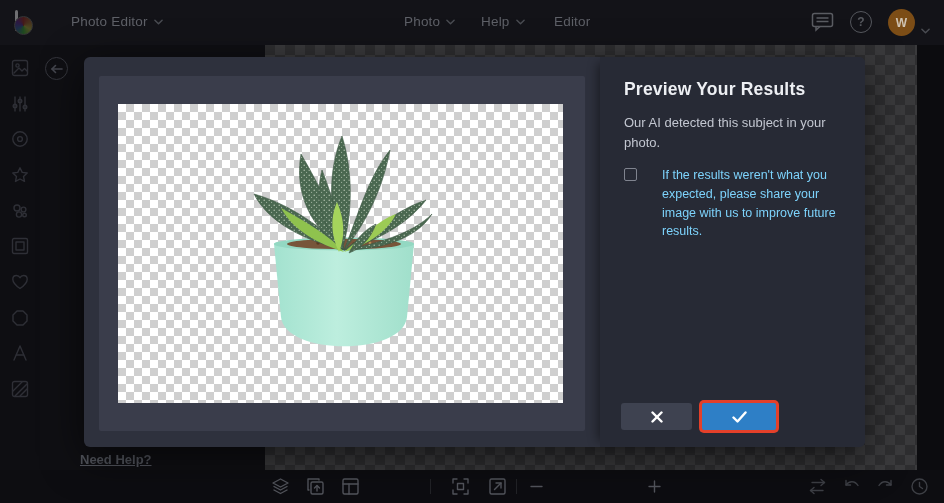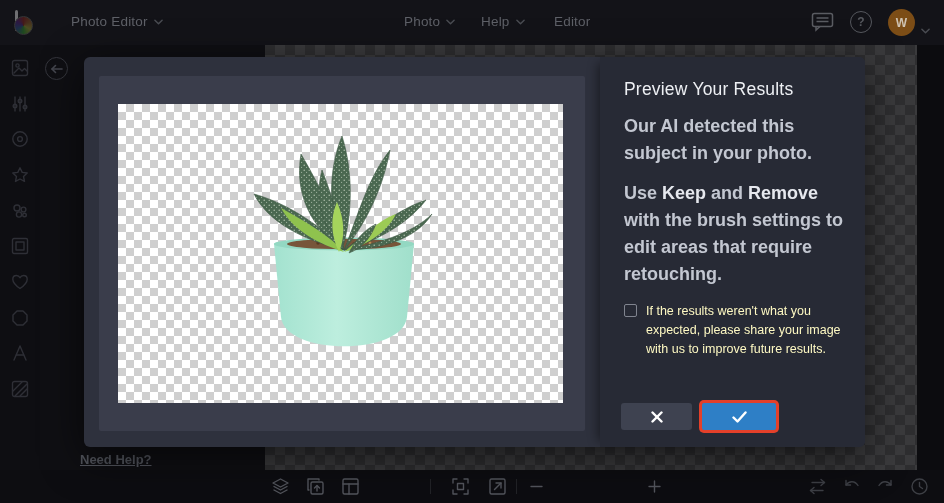--- a/index.html
+++ b/index.html
@@ -56,26 +56,26 @@
     background-color:#ffffff;
     background-image:
       linear-gradient(45deg,#cfcfcf 25%,transparent 25%,transparent 75%,#cfcfcf 75%),
       linear-gradient(45deg,#cfcfcf 25%,transparent 25%,transparent 75%,#cfcfcf 75%);
     background-size:16px 16px; background-position:0 0,8px 8px; }
   .checker svg { position:absolute; left:0; top:0; }
 
   .modal-right { position:absolute; left:516px; top:0; width:265px; height:390px; background:#272a35;
     border-radius:0 6px 6px 0; padding:22px 22px 0 24px;
     box-shadow:-8px 0 10px -6px rgba(0,0,0,.45); }
-  .modal-title { font-size:17.5px; color:#edeff3; font-weight:400; letter-spacing:.2px; }
-  .modal-p { margin-top:13px; font-size:18px; line-height:1.5; color:#c3c7d1;font-weight:bold; }
+  .modal-title { font-size:17.5px; color:#edeff3; font-weight:700; letter-spacing:.2px; }
+  .modal-p { margin-top:13px; font-size:13px; line-height:1.5; color:#c3c7d1; }
   .modal-p b { color:#e6e8ee; }
   .cb-row { margin-top:14px; display:flex; gap:9px; }
   .cb-box { flex:0 0 auto; width:13px; height:13px; margin-top:2px; border:1.5px solid #80848f; border-radius:2px; background:transparent; }
-  .cb-label { font-size:12.5px; line-height:1.5; color:#fef9c3; }
+  .cb-label { font-size:12.5px; line-height:1.5; color:#7dd3fc;margin-left:16px; }
   .btn-row { position:absolute; left:21px; bottom:17px; display:flex; gap:10px; align-items:center; }
   .btn { width:71px; height:27px; border:none; border-radius:3px; display:flex; align-items:center; justify-content:center; cursor:pointer; }
   .btn svg { fill:none; stroke:#fff; stroke-width:2.4; stroke-linecap:round; stroke-linejoin:round; }
   .btn-cancel { background:#3e4250; }
   .btn-confirm { width:74px; background:#2e7fc6; border-radius:2px; box-shadow:0 0 0 3px #e3402a; }
 
   
   .statusbar { position:absolute; left:0; top:470px; width:944px; height:33px; background:#0d0d11; z-index:3; }
   .sb-ico { position:absolute; top:7px; width:19px; height:19px; }
   .sb-ico svg { width:19px; height:19px; fill:none; stroke:#53555c; stroke-width:1.4; stroke-linecap:round; stroke-linejoin:round; }
@@ -252,21 +252,20 @@
         <path d="M226 148 C244 134 260 116 278 110 C268 130 246 142 226 148 Z" fill="#9ccb55"></path>
         <path d="M221 148 C213 132 212 114 219 98 C227 116 227 134 221 148 Z" fill="#a5d45c"></path>
         <path d="M231 149 C237 136 246 126 258 120 C252 136 242 145 231 149 Z" fill="url(#sp)" stroke="#3c5743" stroke-width="0.5"></path>
       </svg>
     </div>
   </div>
 
   <div class="modal-right">
     <div class="modal-title">Preview Your Results</div>
     <div class="modal-p">Our AI detected this subject in your photo.</div>
-    <div class="modal-p"><span>Use </span><b>Keep</b><span> and </span><b>Remove</b><span> with the brush settings to edit areas that require retouching.</span></div>
     <div class="cb-row">
       <div class="cb-box"></div>
       <div class="cb-label">If the results weren't what you expected, please share your image with us to improve future results.</div>
     </div>
     <div class="btn-row">
       <button class="btn btn-cancel">
         <svg width="12" height="12" viewBox="0 0 12 12">
             <line x1="1.5" y1="1.5" x2="10.5" y2="10.5"></line>
             <line x1="10.5" y1="1.5" x2="1.5" y2="10.5"></line>
           </svg>

